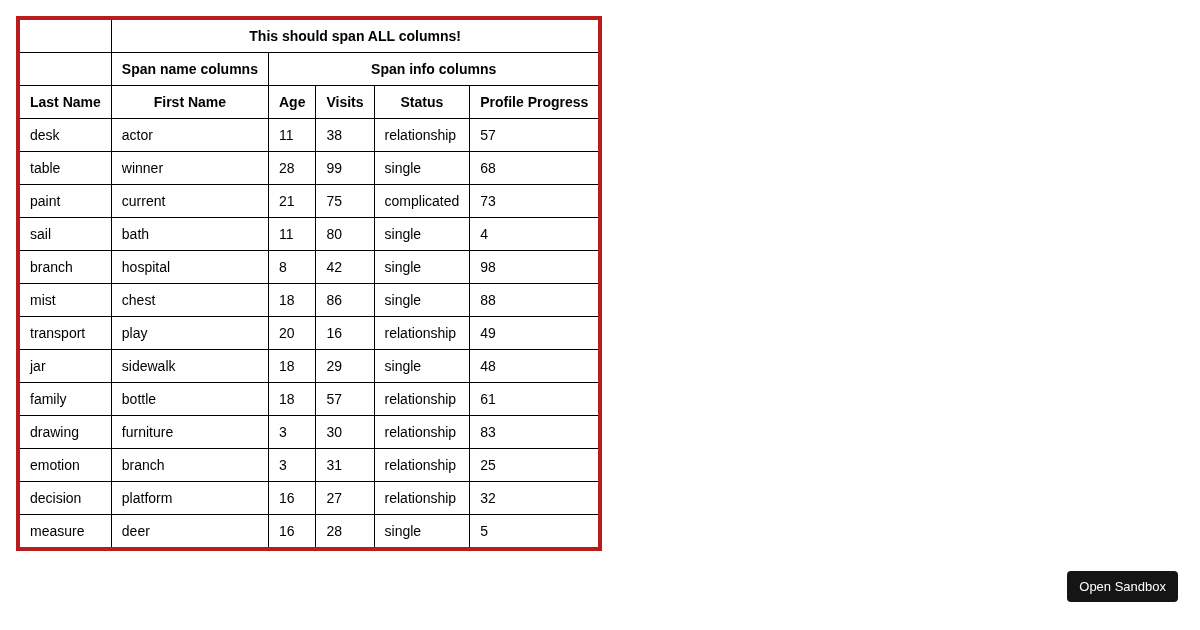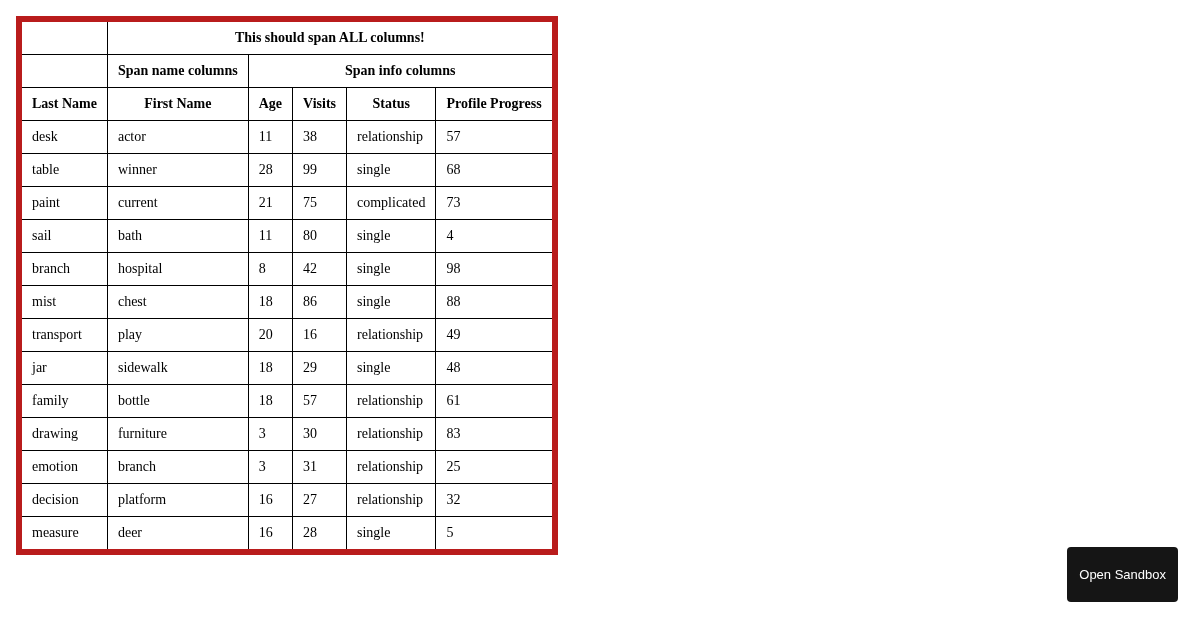--- a/index.html
+++ b/index.html
@@ -9,22 +9,21 @@
       font-family: Arial, Helvetica, sans-serif;
       font-size: 14px;
       background: #ffffff;
       color: #000000;
       width: 1200px;
       height: 630px;
       position: relative;
     }
     table {
       border-collapse: collapse;
-      border: 6px solid #b91c1c;
-      font-family: Liberation Serif, serif;
+      border: 4px solid #b91c1c;
     }
     th, td {
       border: 1px solid #000;
       padding: 8px 10px;
       text-align: left;
       font-size: 14px;
       white-space: nowrap;
     }
     th {
       font-weight: bold;
@@ -34,21 +33,21 @@
       text-align: center;
     }
     .open-sandbox {
       position: absolute;
       right: 22px;
       bottom: 28px;
       background: #151515;
       color: #ffffff;
       border: none;
       border-radius: 4px;
-      padding: 20px 12px;
+      padding: 8px 12px;
       font-size: 13px;
       font-family: inherit;
       cursor: pointer;
     }
   </style>
 </head>
 <body>
 
 <table>
   <thead>

